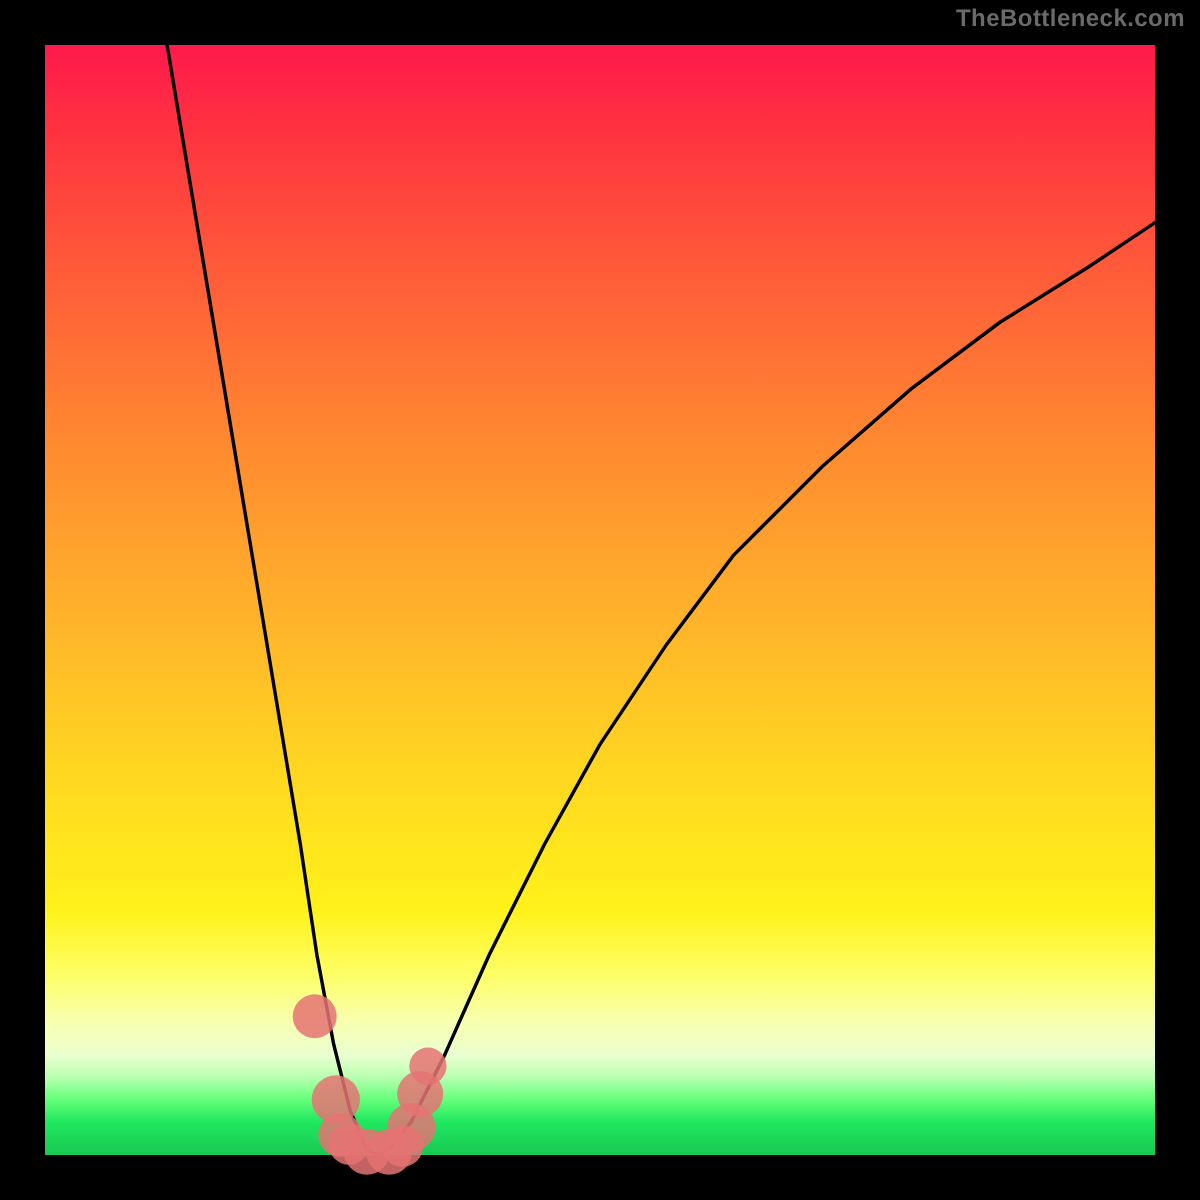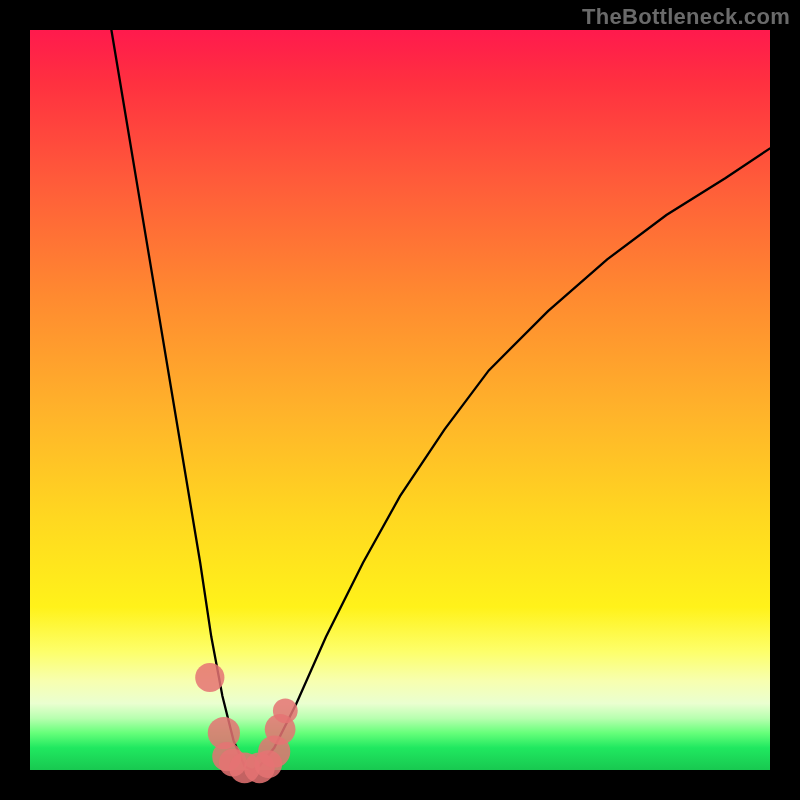--- a/index.html
+++ b/index.html
@@ -42,21 +42,21 @@
       #66ff7a 95%,
       #20e860 97%,
       #18c850 100%
     );
   }
   .watermark {
     position: absolute;
     top: 4px;
     right: 10px;
     color: #6a6a6a;
-    font-size: 22px;
+    font-size: 16px;
     font-weight: 600;
     letter-spacing: 0.3px;
     user-select: none;
   }
   svg.curve {
     position: absolute;
     left: 0;
     top: 0;
     width: 740px;
     height: 740px;

